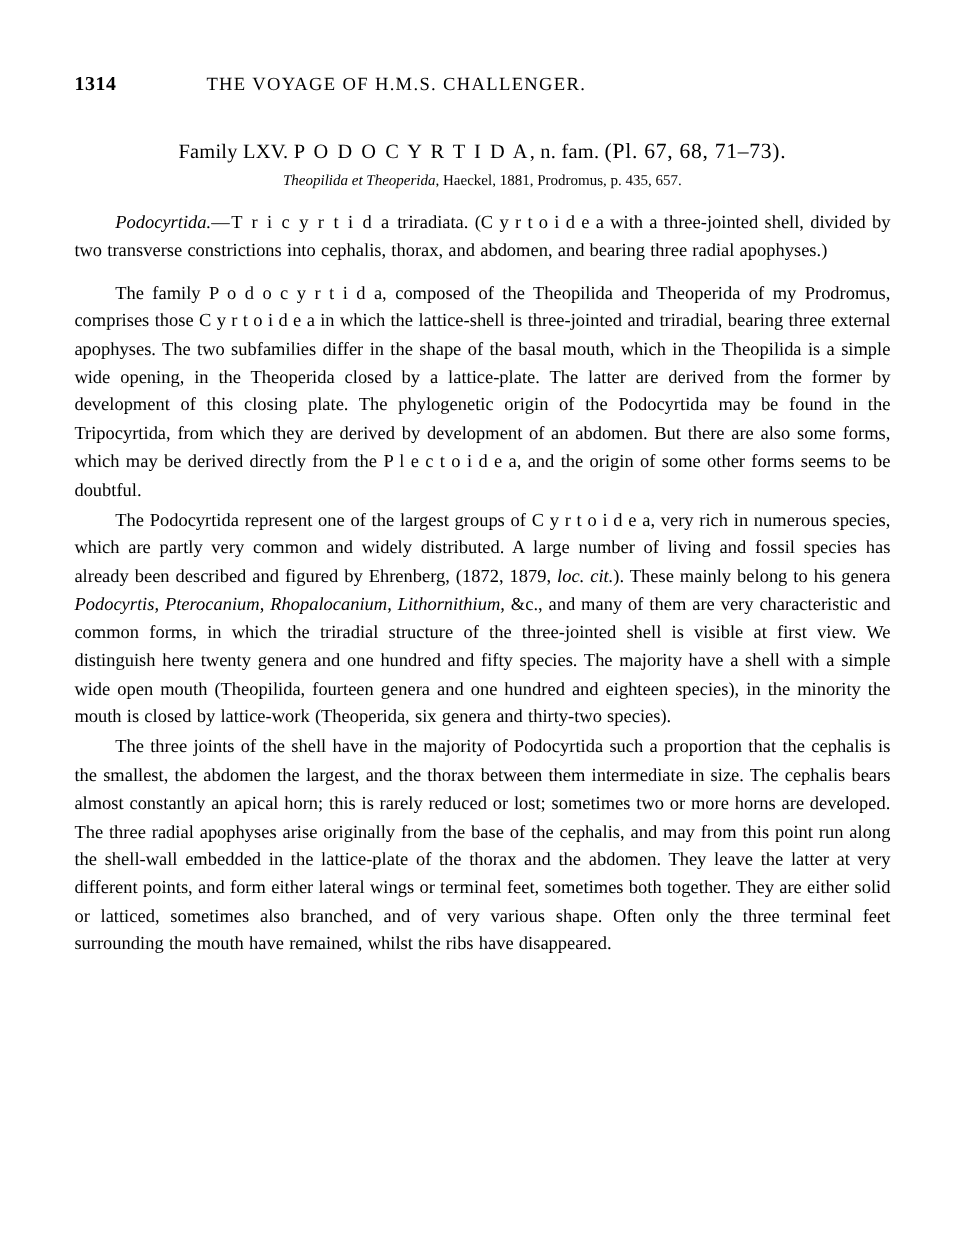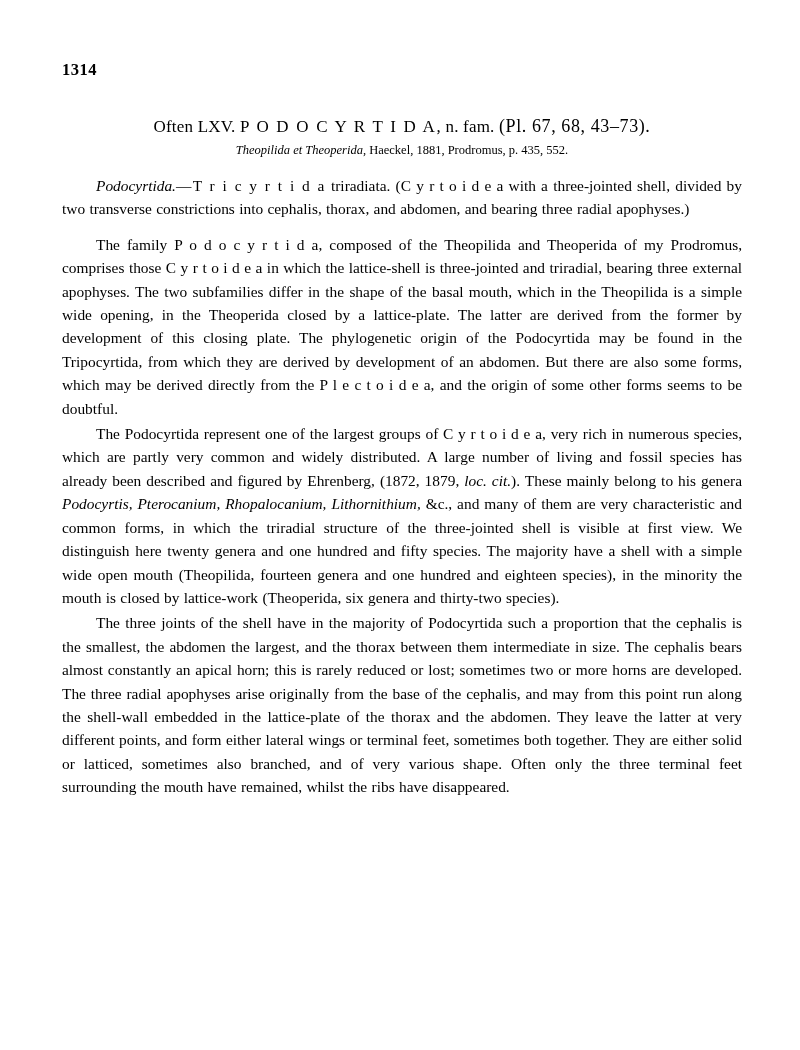--- a/index.html
+++ b/index.html
@@ -87,30 +87,31 @@
   .sp2 { letter-spacing: 1.3px; }
   .blockgap { height: 10px; }
 </style>
 </head>
 <body>
 
 <div class="page">
 
   <div class="header">
     <span class="page-number">1314</span>
+    <span class="running-head">THE VOYAGE OF H.M.S. CHALLENGER.</span>
   </div>
 
   <div class="content">
 
     <div class="family-title">
-      <span>Often LXV. </span><span class="spaced">P O D O C Y R T I D A</span><span>, n. fam. </span><span class="plates">(Pl. 67, 68, 43–73).</span>
+      <span>Family LXV. </span><span class="spaced">P O D O C Y R T I D A</span><span>, n. fam. </span><span class="plates">(Pl. 67, 68, 71–73).</span>
     </div>
 
     <div class="subtitle">
-      <span class="ital">Theopilida et Theoperida</span><span>, Haeckel, 1881, Prodromus, p. 435, 552.</span>
+      <span class="ital">Theopilida et Theoperida</span><span>, Haeckel, 1881, Prodromus, p. 435, 657.</span>
     </div>
 
     <p class="body def">
       <span class="ital">Podocyrtida.</span><span class="sp2">—T r i c y r t i d a</span><span> triradiata.   (C y r t o i d e a with a three-jointed shell, divided by two transverse constrictions into cephalis, thorax, and abdomen, and bearing three radial apophyses.)</span>
     </p>
 
     <div class="blockgap"></div>
 
     <p class="body">The family P o d o c y r t i d a, composed of the Theopilida and Theoperida of my Prodromus, comprises those C y r t o i d e a in which the lattice-shell is three-jointed and triradial, bearing three external apophyses.   The two subfamilies differ in the shape of the basal mouth, which in the Theopilida is a simple wide opening, in the Theoperida closed by a lattice-plate.   The latter are derived from the former by development of this closing plate.    The phylogenetic origin of the Podocyrtida may be found in the Tripocyrtida, from which they are derived by development of an abdomen.   But there are also some forms, which may be derived directly from the P l e c t o i d e a, and the origin of some other forms seems to be doubtful.</p>
 

